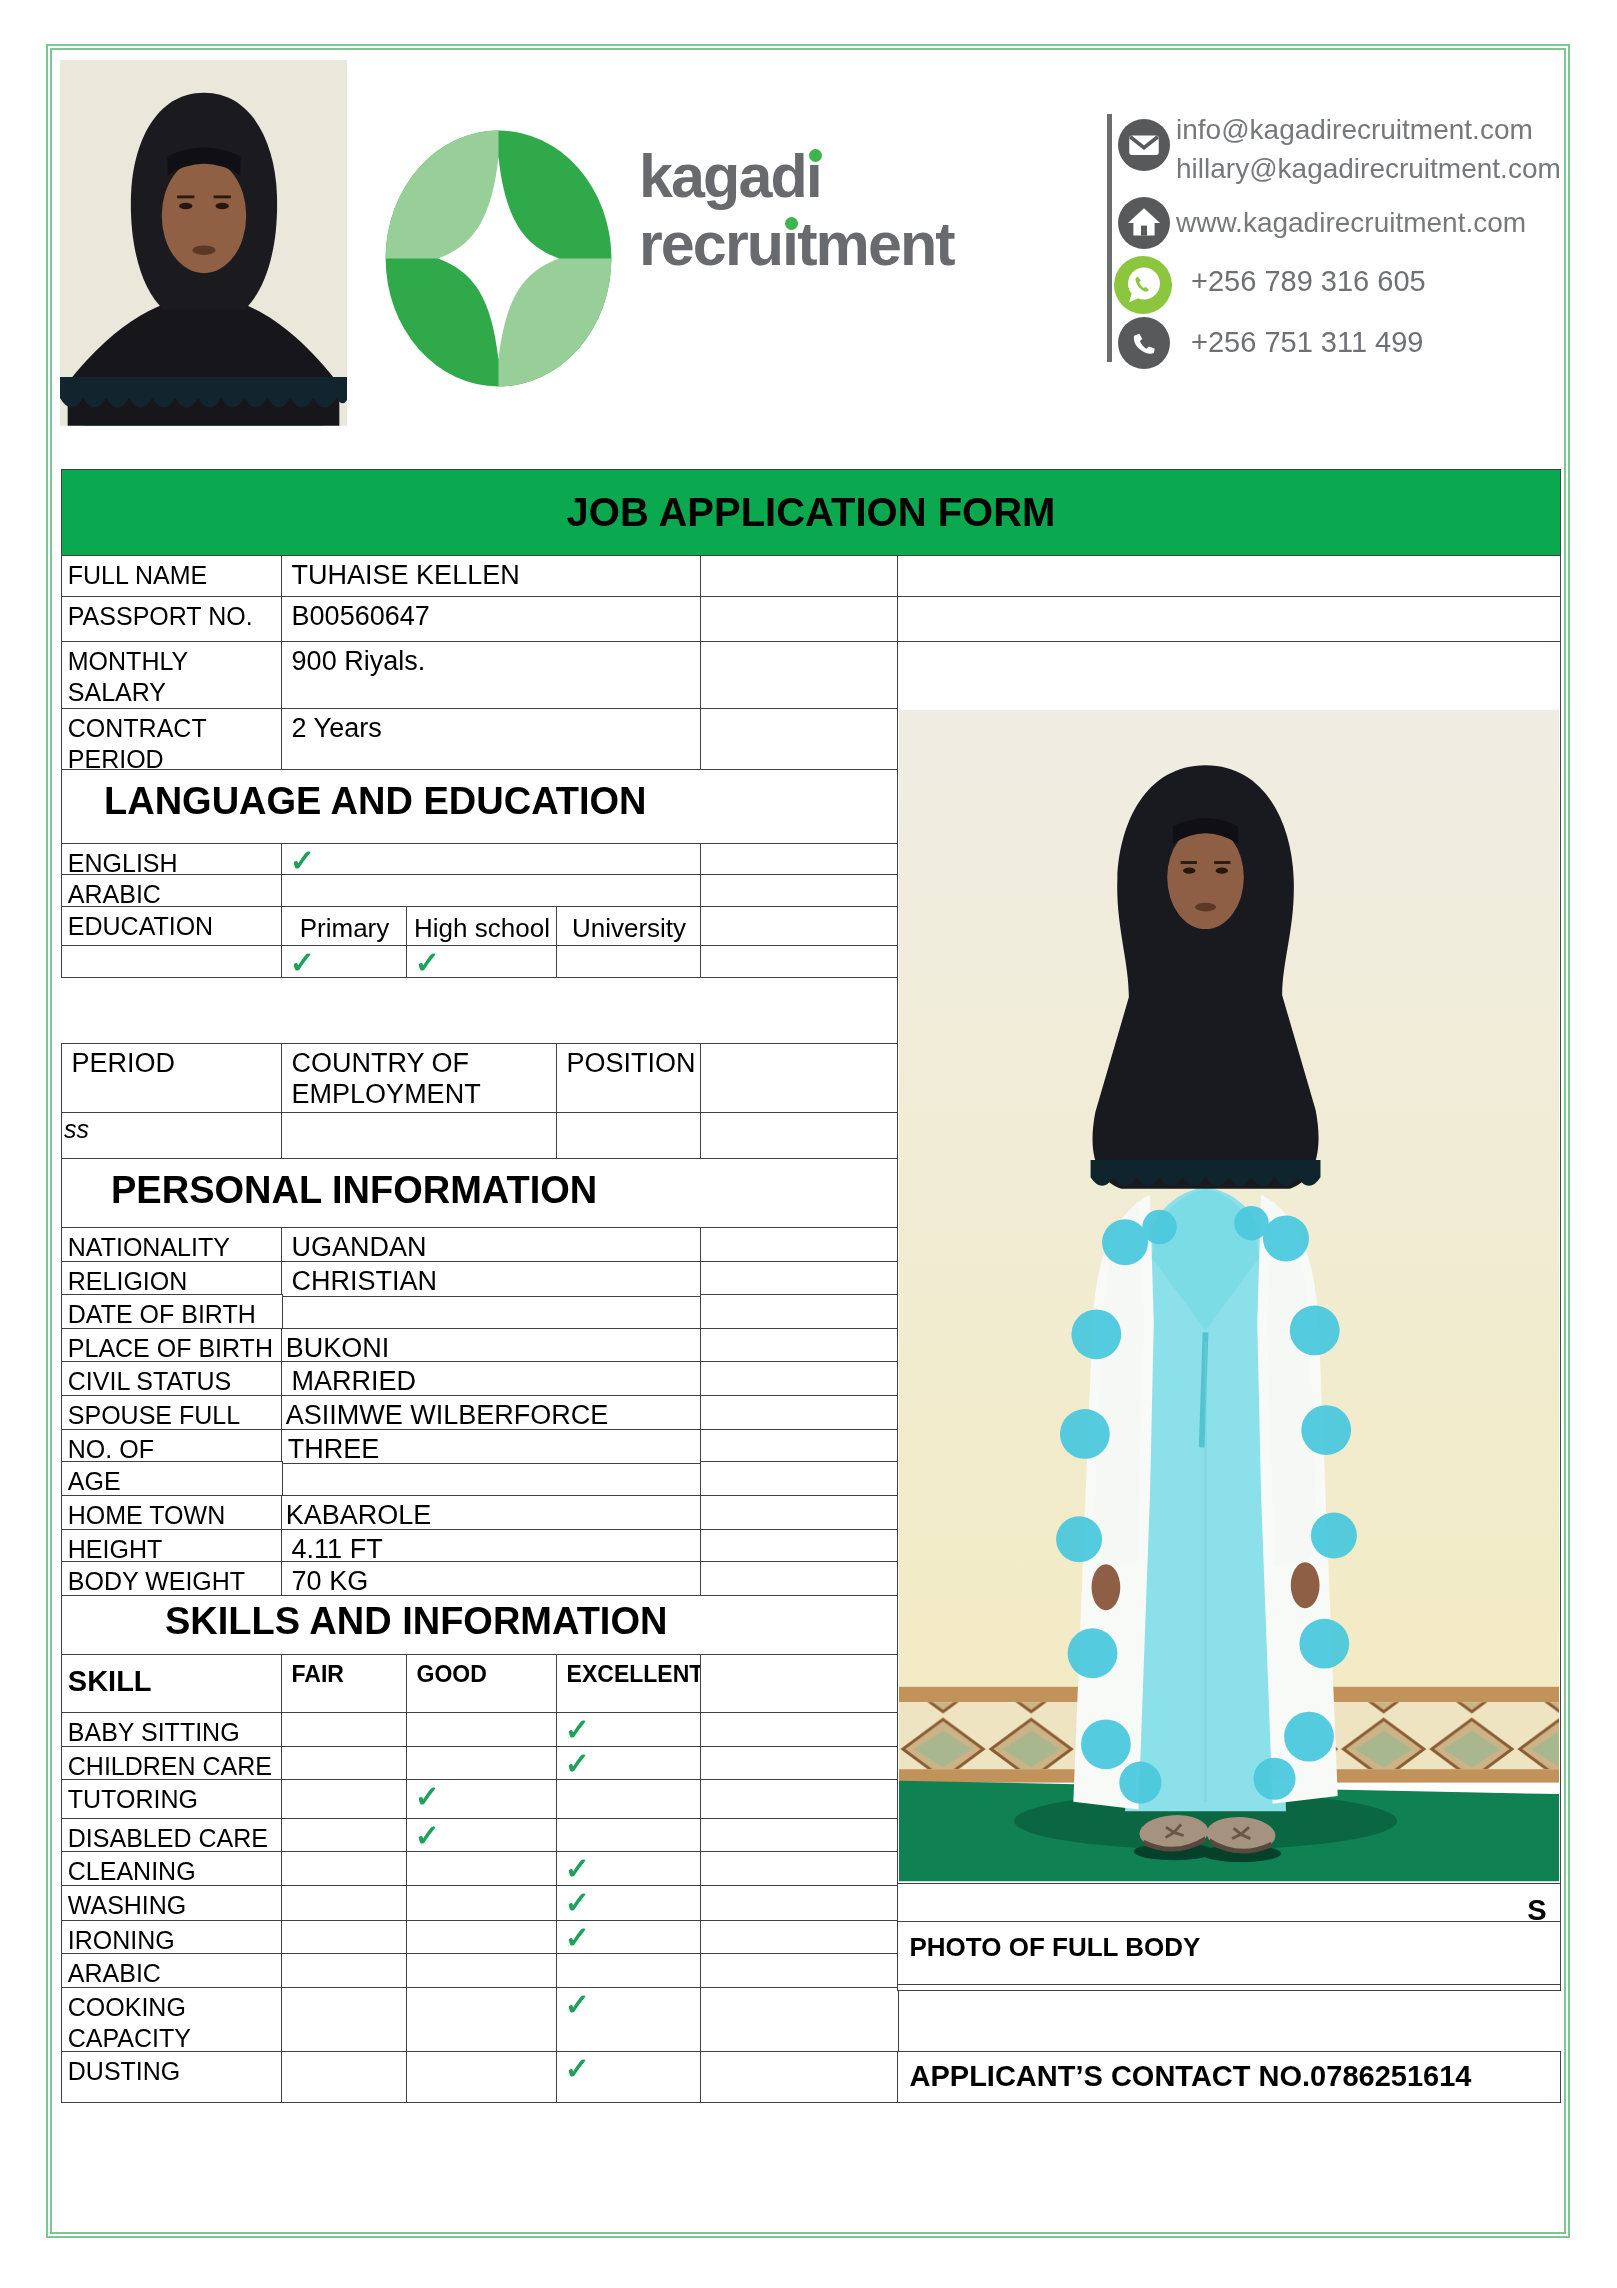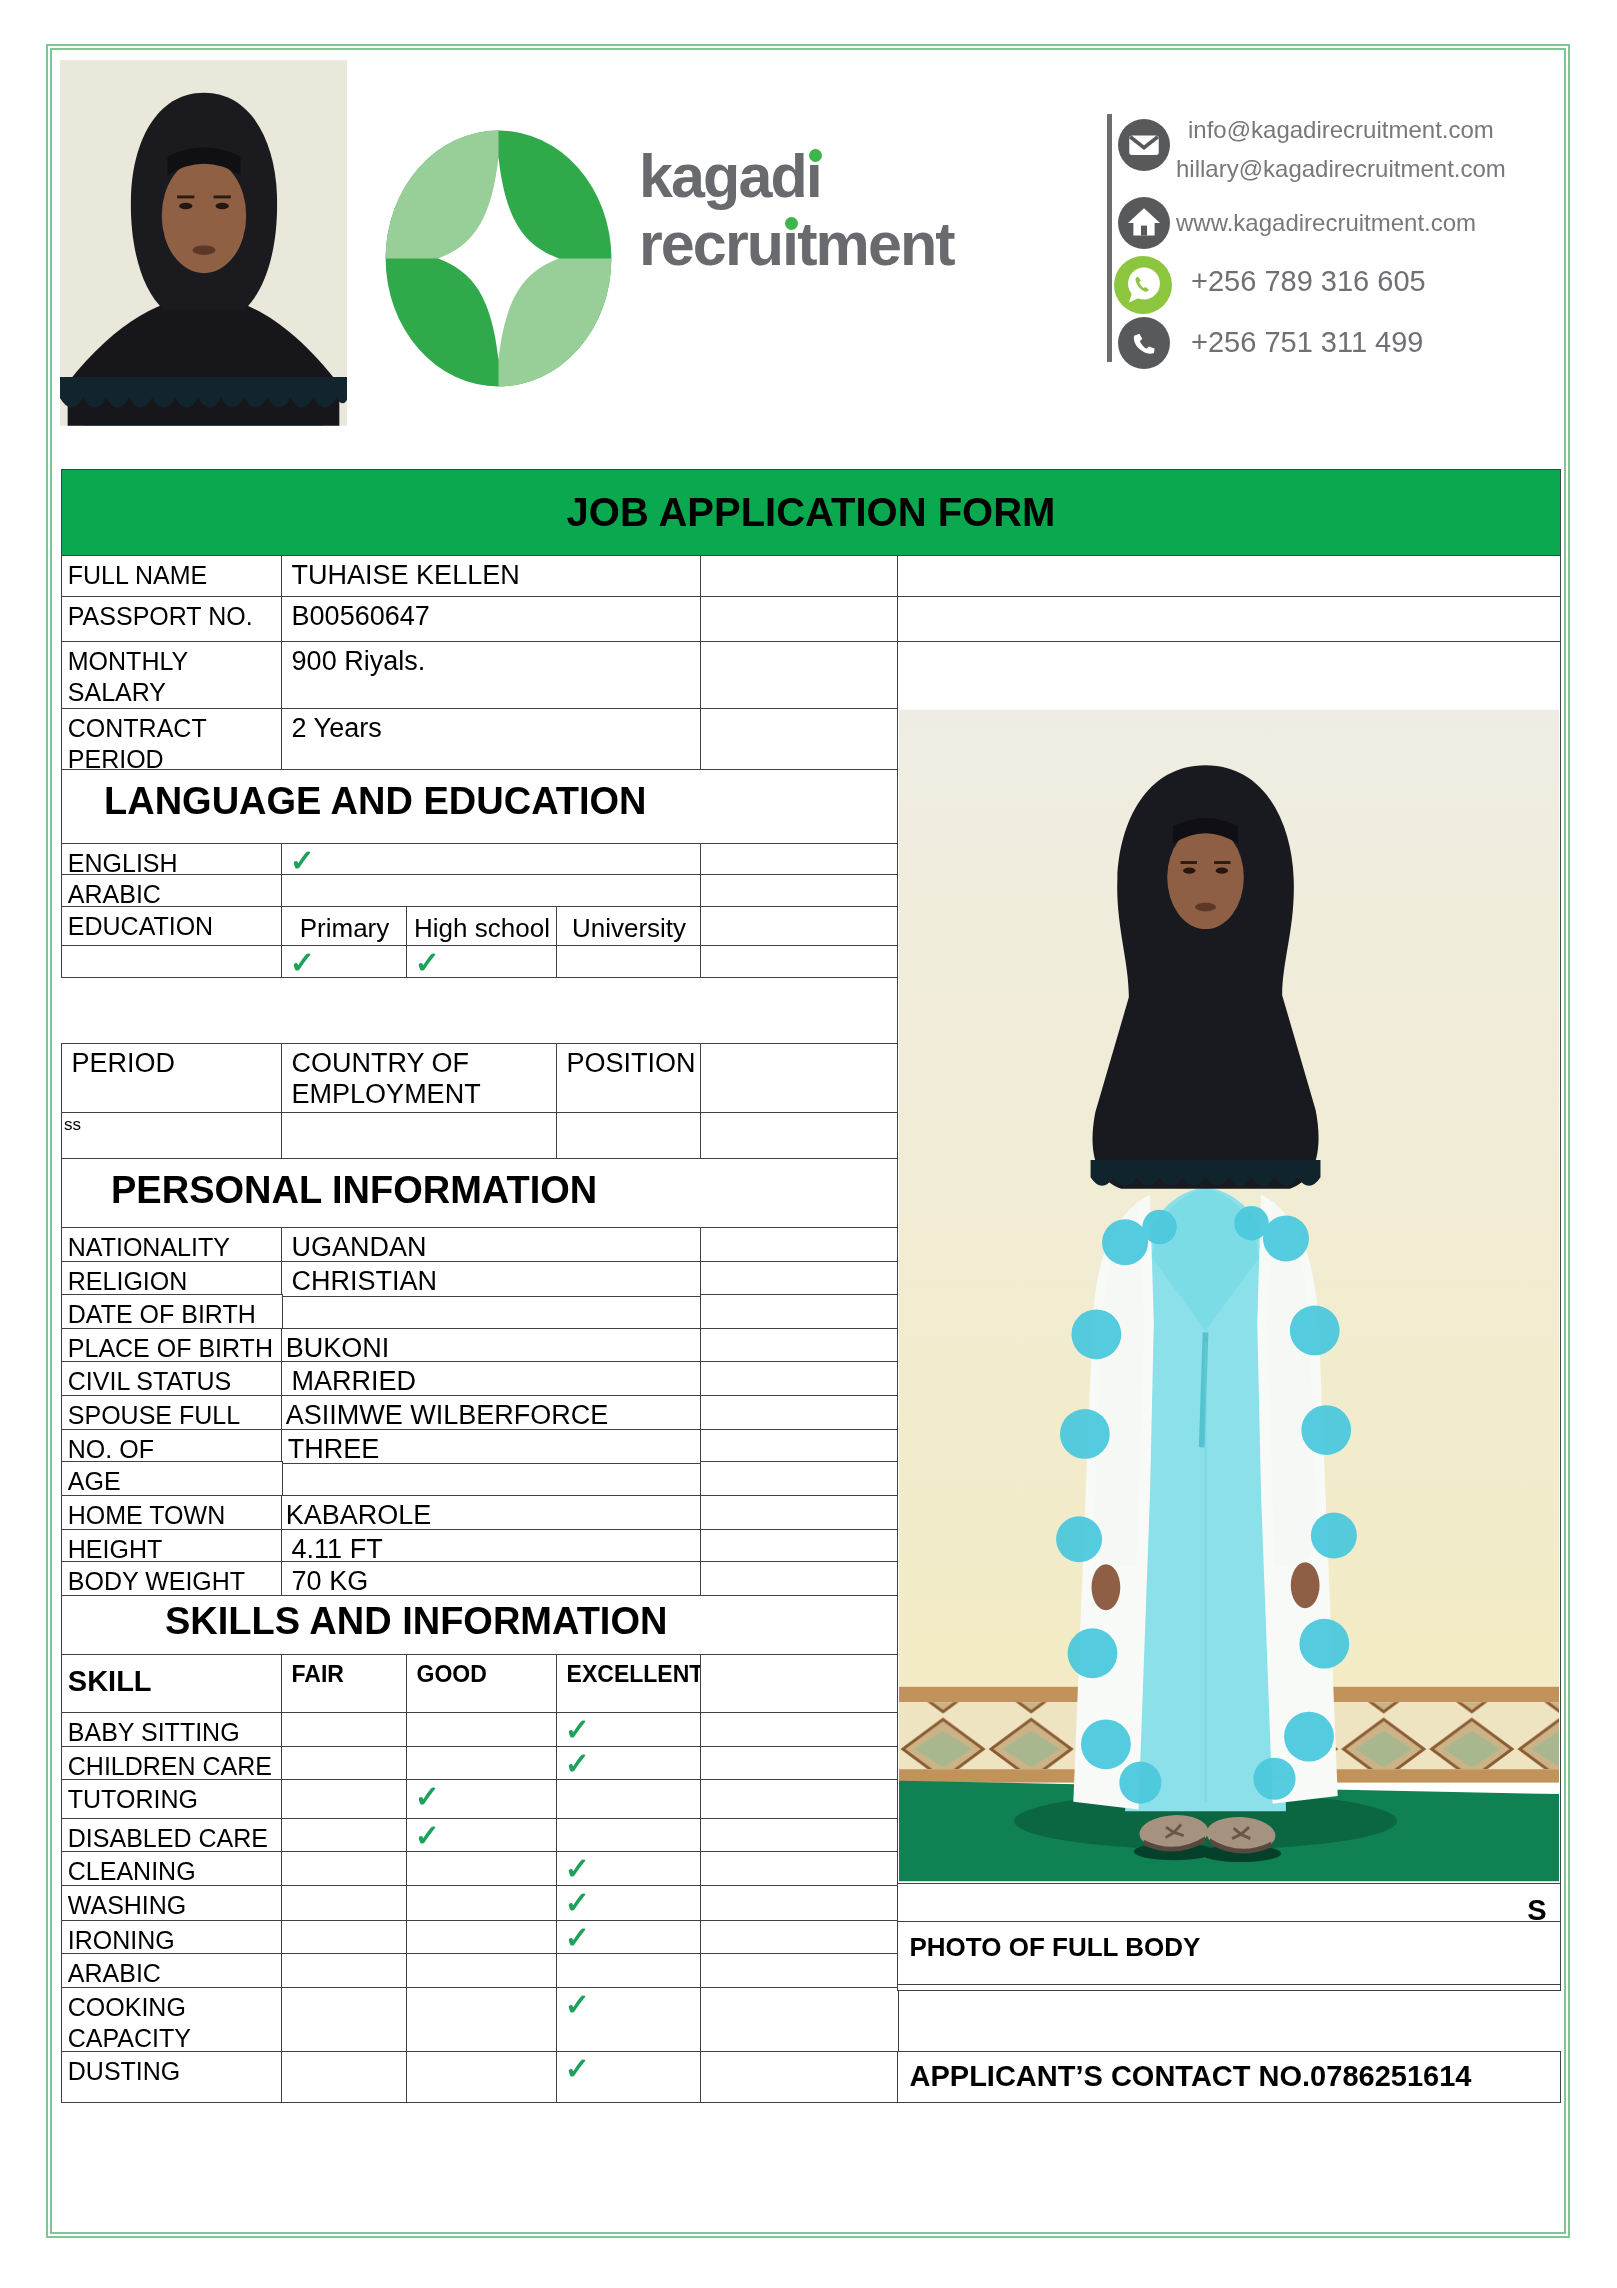--- a/index.html
+++ b/index.html
@@ -9,37 +9,37 @@
   .frame{position:absolute;left:46px;top:44px;width:1524px;height:2194px;
     border:6.7px double #7cc794;box-sizing:border-box;}
   
   .logo-text{position:absolute;left:639px;top:142px;width:442px;
     font-weight:bold;font-size:61px;line-height:68px;letter-spacing:-1.9px;color:#696a6e;}
   .idot{position:relative;display:inline-block;}
   .idot::before{content:"";position:absolute;left:2.9px;top:6.7px;width:13.4px;height:13.4px;
     border-radius:50%;background:#3cb54a;}
   .divider{position:absolute;left:1107px;top:114px;width:4.8px;height:248px;background:#6c6d70;}
   .cicon{position:absolute;}
-  .ctext{position:absolute;color:#77787c;font-size:24px;line-height:39px;text-align:center;}
+  .ctext{position:absolute;color:#77787c;font-size:28px;line-height:39px;}
   .cphone{position:absolute;color:#6f7073;font-size:29px;}
   
   .tbl{position:absolute;left:61px;top:469px;width:1500px;height:1634px;}
   .c{position:absolute;border:1.9px solid #414141;box-sizing:border-box;background:#fff;}
   .titlebar{background:#0ba94f;text-align:center;font-weight:bold;font-size:40px;line-height:85px;}
   .sh{font-weight:bold;font-size:38px;padding-top:9.6px;white-space:pre;}
   .lb{font-weight:normal;font-size:25px;padding:3.8px 5.8px;line-height:1.25;}
   .vl{font-size:27px;padding:3.8px 9.6px;}
   .ck{color:#1ea25b;font-size:30px;font-weight:bold;padding:1px 0 0 7.7px;line-height:1.05;}
   .ctr{text-align:center;font-size:26px;padding-top:5.8px;}
   .colh{font-weight:bold;font-size:23px;padding:5.8px 9.6px;}
   .skill-h{font-weight:bold;font-size:29px;padding:9.6px 5.8px;}
   .srow{font-weight:bold;font-size:29px;text-align:right;padding:9.6px 13.4px 0 0;}
   .photolbl{font-weight:bold;font-size:26px;padding:9.6px 11.5px;}
   .appcontact{font-weight:bold;font-size:29px;padding:7.7px 11.5px;}
-  .ssx{font-size:17px;padding:1.9px 1.9px;}
+  .ssx{font-size:25px;padding:1.9px 1.9px;font-style:italic;}
 </style>
 </head>
 <body>
 
 <div class="page">
 
   <div class="frame"></div>
 
   <svg class="abs" style="left:60px;top:60px" width="287" height="366" viewBox="0 0 299 381">
     <rect x="0" y="0" width="299" height="381" fill="#eae7db"></rect>

